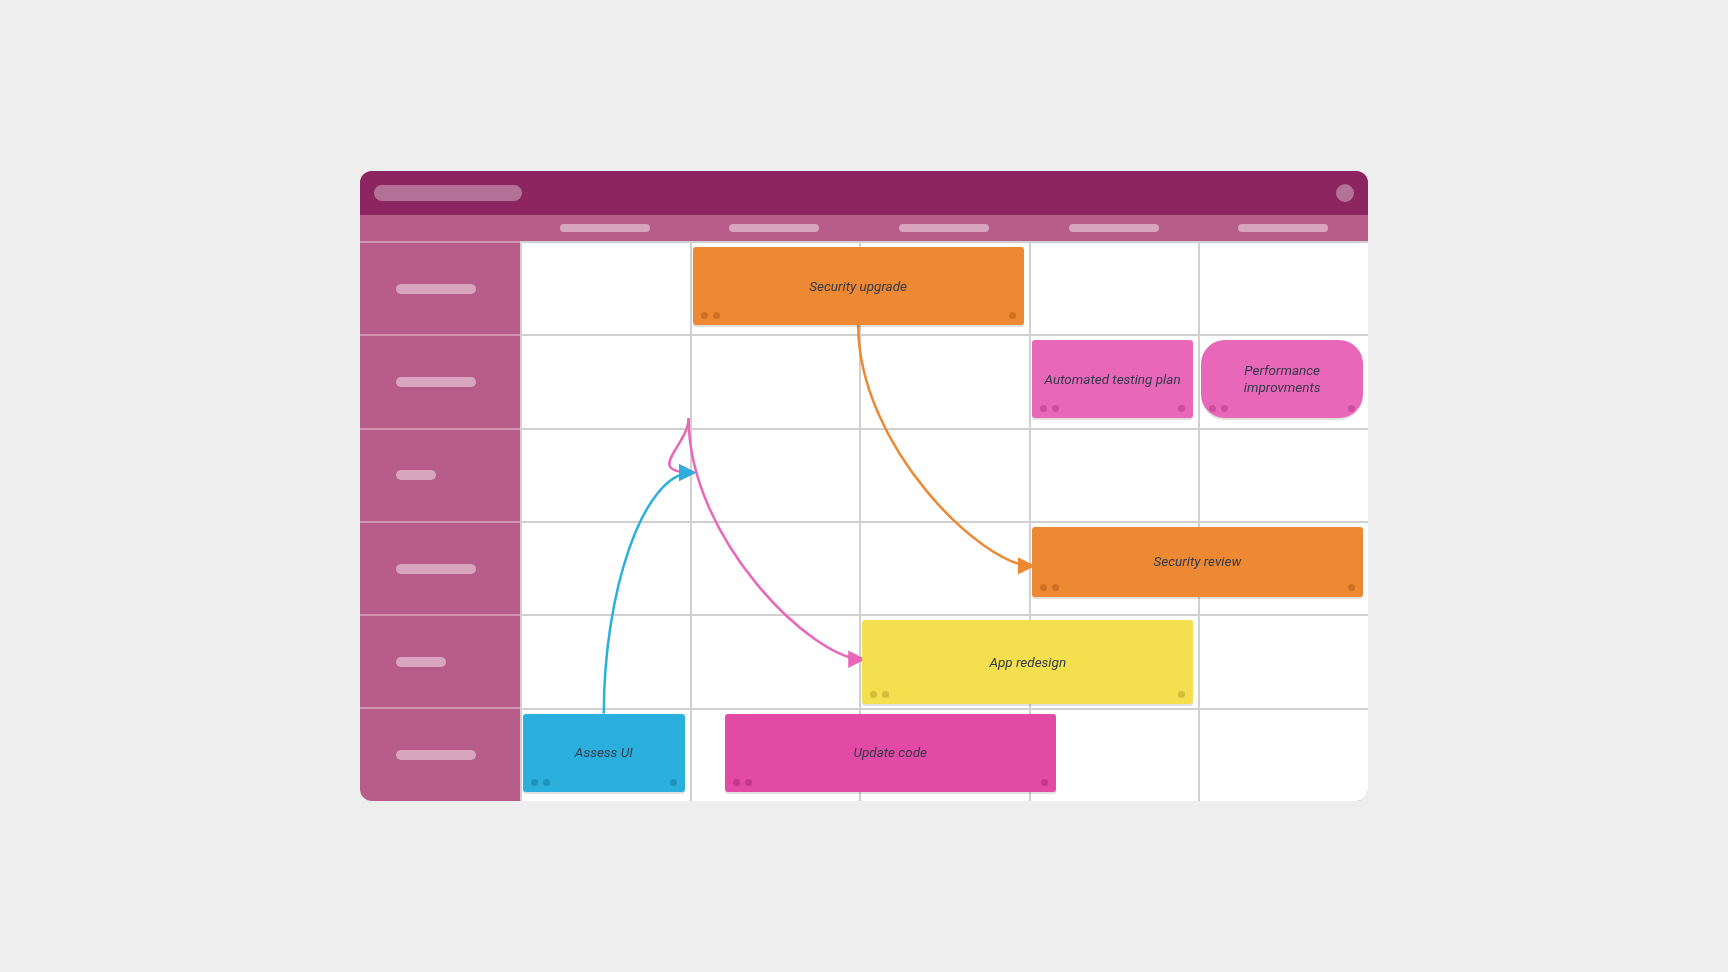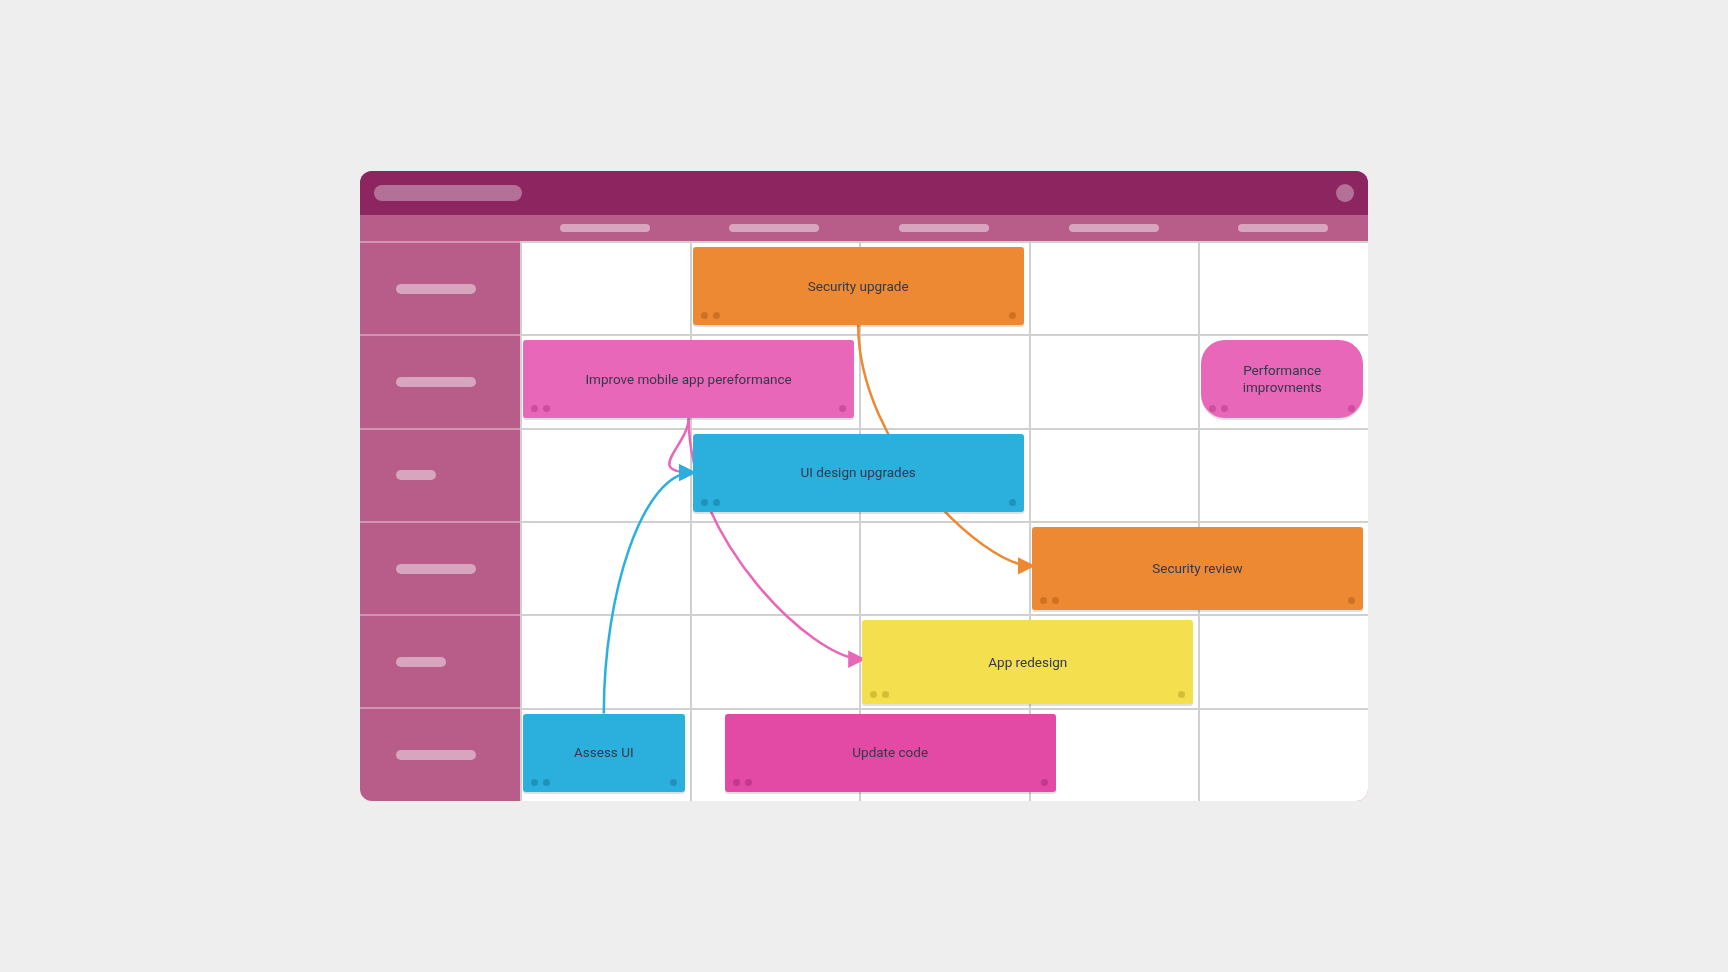--- a/index.html
+++ b/index.html
@@ -46,21 +46,21 @@
     background: rgba(255,255,255,0.35);
   }
 
   
   .content {
     flex: 1;
     display: flex;
     min-height: 0;
   }
   .sidebar { width: 160px; flex: 0 0 160px; }
-  .main { flex: 1; display: flex; flex-direction: column; min-width: 0; }
+  .main { flex: 1; display: flex; flex-direction: column; min-width: 0; font-style: italic; }
 
   
   .colheaders {
     height: 26px;
     background: #b85c89;
     display: grid;
     grid-template-columns: repeat(5, 1fr);
   }
   .colheaders .ch {
     display: flex;
@@ -222,51 +222,41 @@
       <div class="card orange" style="left: 172.6px; top: 6px; width: 331.2px; height: 78px;">
             <span class="label">Security upgrade</span>
             <div class="dots-left">
               <span class="dot"></span>
               <span class="dot"></span>
             </div>
             <div class="dots-right">
               <span class="dot"></span>
             </div>
           </div>
-          <div class="card pink" style="left: 3px; top: 99.3px; width: 331.2px; height: 78px;">
-            <span class="label">Improve mobile app pereformance</span>
+          <div class="card pink" style="left: 511.8px; top: 99.3px; width: 161.6px; height: 78px;">
+            <span class="label">Automated testing plan</span>
             <div class="dots-left">
               <span class="dot"></span>
               <span class="dot"></span>
             </div>
             <div class="dots-right">
               <span class="dot"></span>
             </div>
           </div>
           <div class="card pink" style="left: 681.4px; top: 99.3px; width: 161.6px; height: 78px; border-radius: 24px;">
             <span class="label">Performance improvments</span>
             <div class="dots-left">
               <span class="dot"></span>
               <span class="dot"></span>
             </div>
             <div class="dots-right">
               <span class="dot"></span>
             </div>
           </div>
-          <div class="card blue" style="left: 172.6px; top: 192.6px; width: 331.2px; height: 78px;">
-            <span class="label">UI design upgrades</span>
-            <div class="dots-left">
-              <span class="dot"></span>
-              <span class="dot"></span>
-            </div>
-            <div class="dots-right">
-              <span class="dot"></span>
-            </div>
-          </div>
-          <div class="card orange" style="left: 511.8px; top: 285.9px; width: 331.2px; height: 83px;">
+          <div class="card orange" style="left: 511.8px; top: 285.9px; width: 331.2px; height: 70px;">
             <span class="label">Security review</span>
             <div class="dots-left">
               <span class="dot"></span>
               <span class="dot"></span>
             </div>
             <div class="dots-right">
               <span class="dot"></span>
             </div>
           </div>
           <div class="card yellow" style="left: 342.2px; top: 379.2px; width: 331.2px; height: 84px;">

